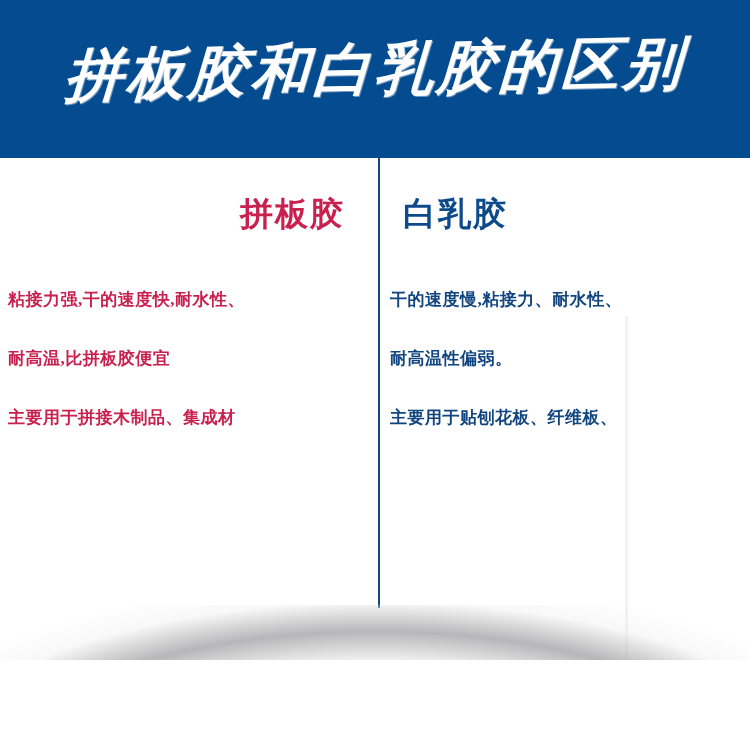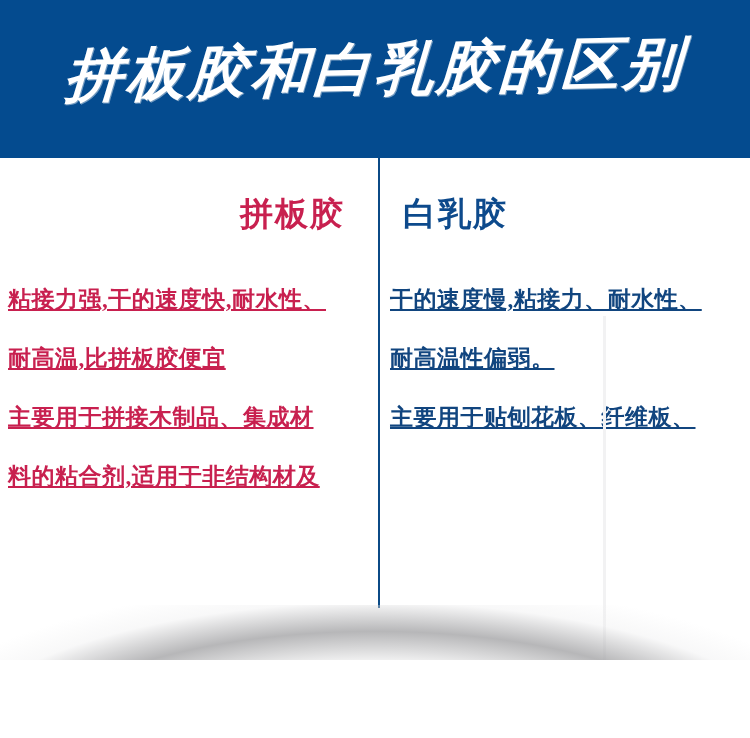--- a/index.html
+++ b/index.html
@@ -48,20 +48,21 @@
   }
 
   
   .compare-area {
     position: absolute;
     left: 0;
     top: 158px;
     width: 606px;
     height: 452px;
     background: #ffffff;
+    padding-left: 22px;
   }
   .divider {
     position: absolute;
     left: 378px;
     top: 158px;
     width: 2px;
     height: 450px;
     background: #0b4a86;
   }
 
@@ -95,27 +96,26 @@
     text-align: center;
   }
 
   .body-lines {
     position: absolute;
     top: 112px;
     width: 100%;
   }
   .body-line {
     font-family: "Liberation Serif", "DejaVu Serif", serif;
-    font-size: 23px;
+    font-size: 17px;
     font-weight: 700;
     line-height: 59px;
     height: 59px;
     letter-spacing: 0.5px;
     white-space: nowrap;
-    text-decoration: underline;
   }
   .col-left .body-line {
     color: #c8204f;
     padding-left: 8px;
   }
   .col-right .body-line {
     color: #11457f;
     padding-left: 8px;
   }
 
@@ -160,21 +160,20 @@
   </div>
 
   <div class="compare-area">
 
     <div class="col col-left">
       <div class="col-header">拼板胶</div>
       <div class="body-lines">
         <div class="body-line">粘接力强,干的速度快,耐水性、</div>
         <div class="body-line">耐高温,比拼板胶便宜</div>
         <div class="body-line">主要用于拼接木制品、集成材</div>
-        <div class="body-line">料的粘合剂,适用于非结构材及</div>
       </div>
     </div>
 
     <div class="col col-right">
       <div class="col-header">白乳胶</div>
       <div class="body-lines">
         <div class="body-line">干的速度慢,粘接力、耐水性、</div>
         <div class="body-line">耐高温性偏弱。</div>
         <div class="body-line">主要用于贴刨花板、纤维板、</div>
       </div>

